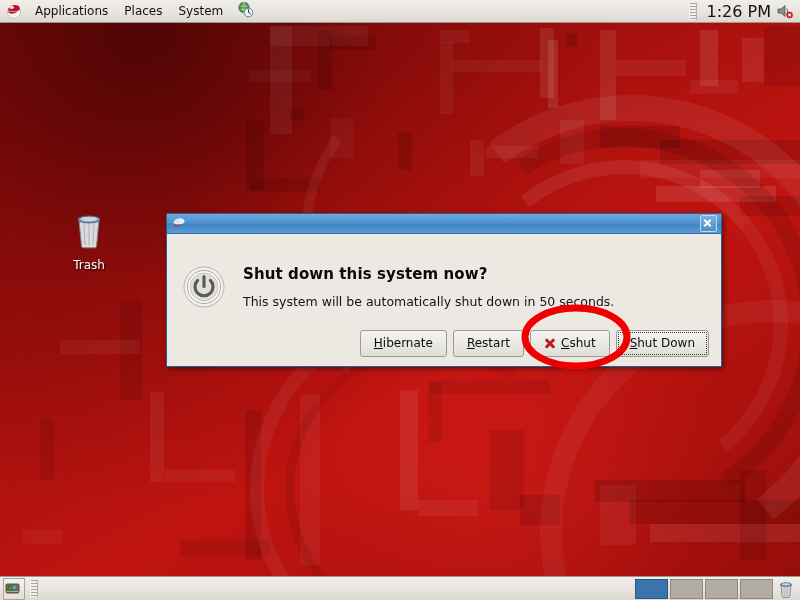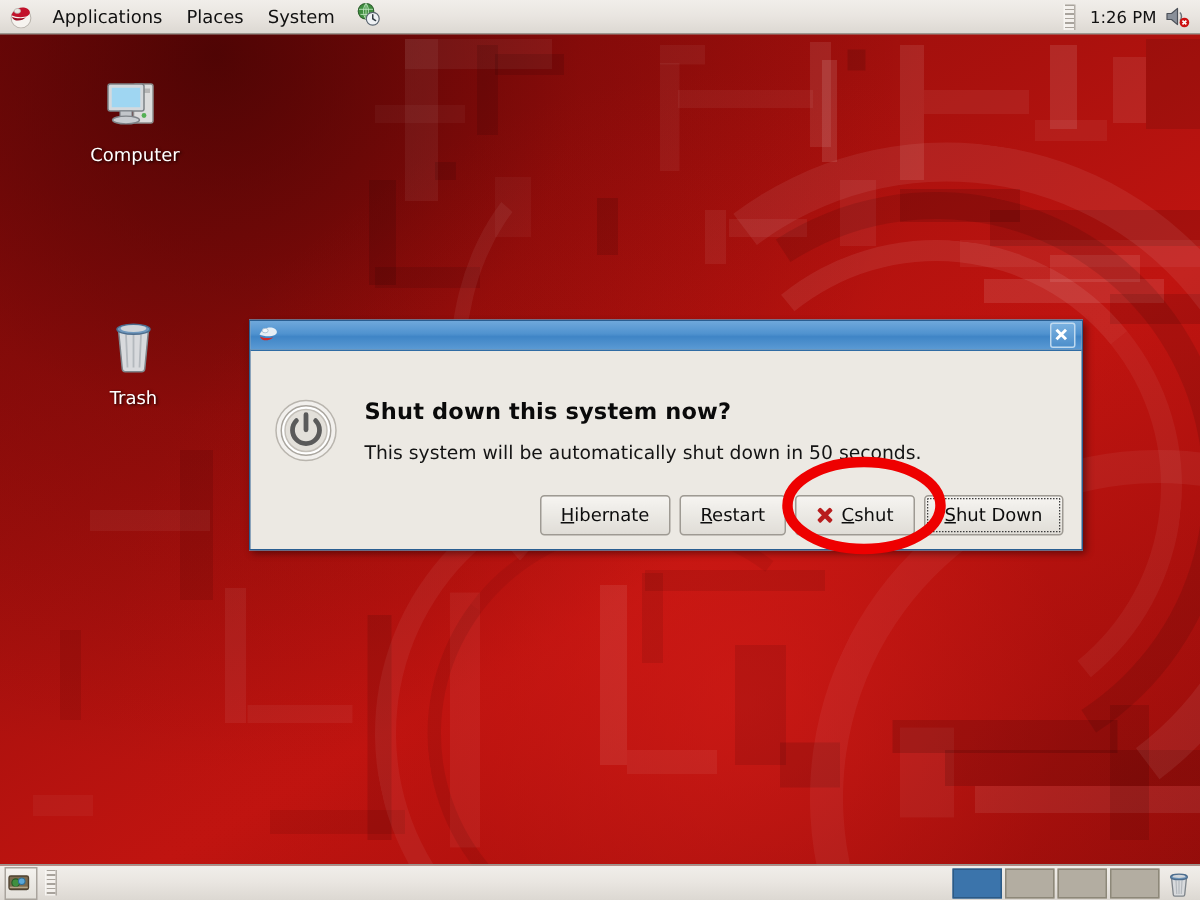--- a/index.html
+++ b/index.html
@@ -47,21 +47,21 @@
     z-index: 40;
   }
   .menu-item {
     padding: 2px 7px;
     margin: 0 1px;
     cursor: default;
     white-space: nowrap;
     line-height: 15px;
   }
   .panel-spacer { flex: 1 1 auto; }
-  #clock { font-size: 11px; padding: 0 5px; white-space: nowrap; }
+  #clock { font-size: 16px; padding: 0 5px; white-space: nowrap; }
 
   .rh-logo {
     display: inline-block;
     width: 18px; height: 16px;
     position: relative;
     margin: 0 4px 0 5px;
     vertical-align: middle;
   }
 
   .grip {
@@ -349,34 +349,20 @@
     <span style="margin-right:6px;display:flex;align-items:center;">
       <svg width="18" height="16" viewBox="0 0 18 16" aria-hidden="true">
         <path d="M2 6h3l4-3.4v10.8L5 10H2z" fill="#8a9099" stroke="#4c5159" stroke-width="0.8" stroke-linejoin="round"></path>
         <path d="M10.6 5.3c1.4 1.3 1.4 4.1 0 5.4" fill="none" stroke="#6b7179" stroke-width="1"></path>
         <circle cx="13.6" cy="12" r="3.2" fill="#cc1111"></circle>
         <path d="M12.3 10.7l2.6 2.6M14.9 10.7l-2.6 2.6" stroke="#ffffff" stroke-width="1.1"></path>
       </svg>
     </span>
   </div>
 
-  <div class="desk-icon" style="left:42px;top:44px;">
-    <div class="glyph">
-      <svg width="48" height="48" viewBox="0 0 48 48" aria-hidden="true">
-        <rect x="23" y="12" width="13" height="26" rx="1.5" fill="#dcdcdc" stroke="#8d8d8d" stroke-width="1"></rect>
-        <rect x="25" y="15" width="9" height="3" fill="#b6b6b6"></rect>
-        <circle cx="30" cy="33" r="1.6" fill="#54b054"></circle>
-        <rect x="6" y="12" width="24" height="18" rx="1.5" fill="#d4d8dc" stroke="#7d8287" stroke-width="1"></rect>
-        <rect x="8.5" y="14.5" width="19" height="13" fill="#9fd6f2"></rect>
-        <path d="M14 30h8v4h-8z" fill="#c2c6ca" stroke="#7d8287" stroke-width="0.8"></path>
-        <ellipse cx="18" cy="36" rx="9" ry="2.6" fill="#c8ccd0" stroke="#7d8287" stroke-width="0.9"></ellipse>
-      </svg>
-    </div>
-    <span class="lbl">Computer</span>
-  </div>
 
 
   <div class="desk-icon" style="left:41px;top:206px;">
     <div class="glyph">
       <svg width="48" height="48" viewBox="0 0 48 48" aria-hidden="true">
         <path d="M14 14h20l-2.5 26a2 2 0 0 1-2 1.8H18.5a2 2 0 0 1-2-1.8z" fill="#d8dadd" stroke="#7f858b" stroke-width="1"></path>
         <path d="M19 17l1 22M24 17v22M29 17l-1 22" stroke="#b4b9be" stroke-width="1.2" fill="none"></path>
         <ellipse cx="24" cy="13.5" rx="11" ry="3.4" fill="#6f98be" stroke="#4d6d8d" stroke-width="1"></ellipse>
         <ellipse cx="24" cy="13" rx="8.5" ry="2.3" fill="#cfd4d9"></ellipse>
       </svg>

